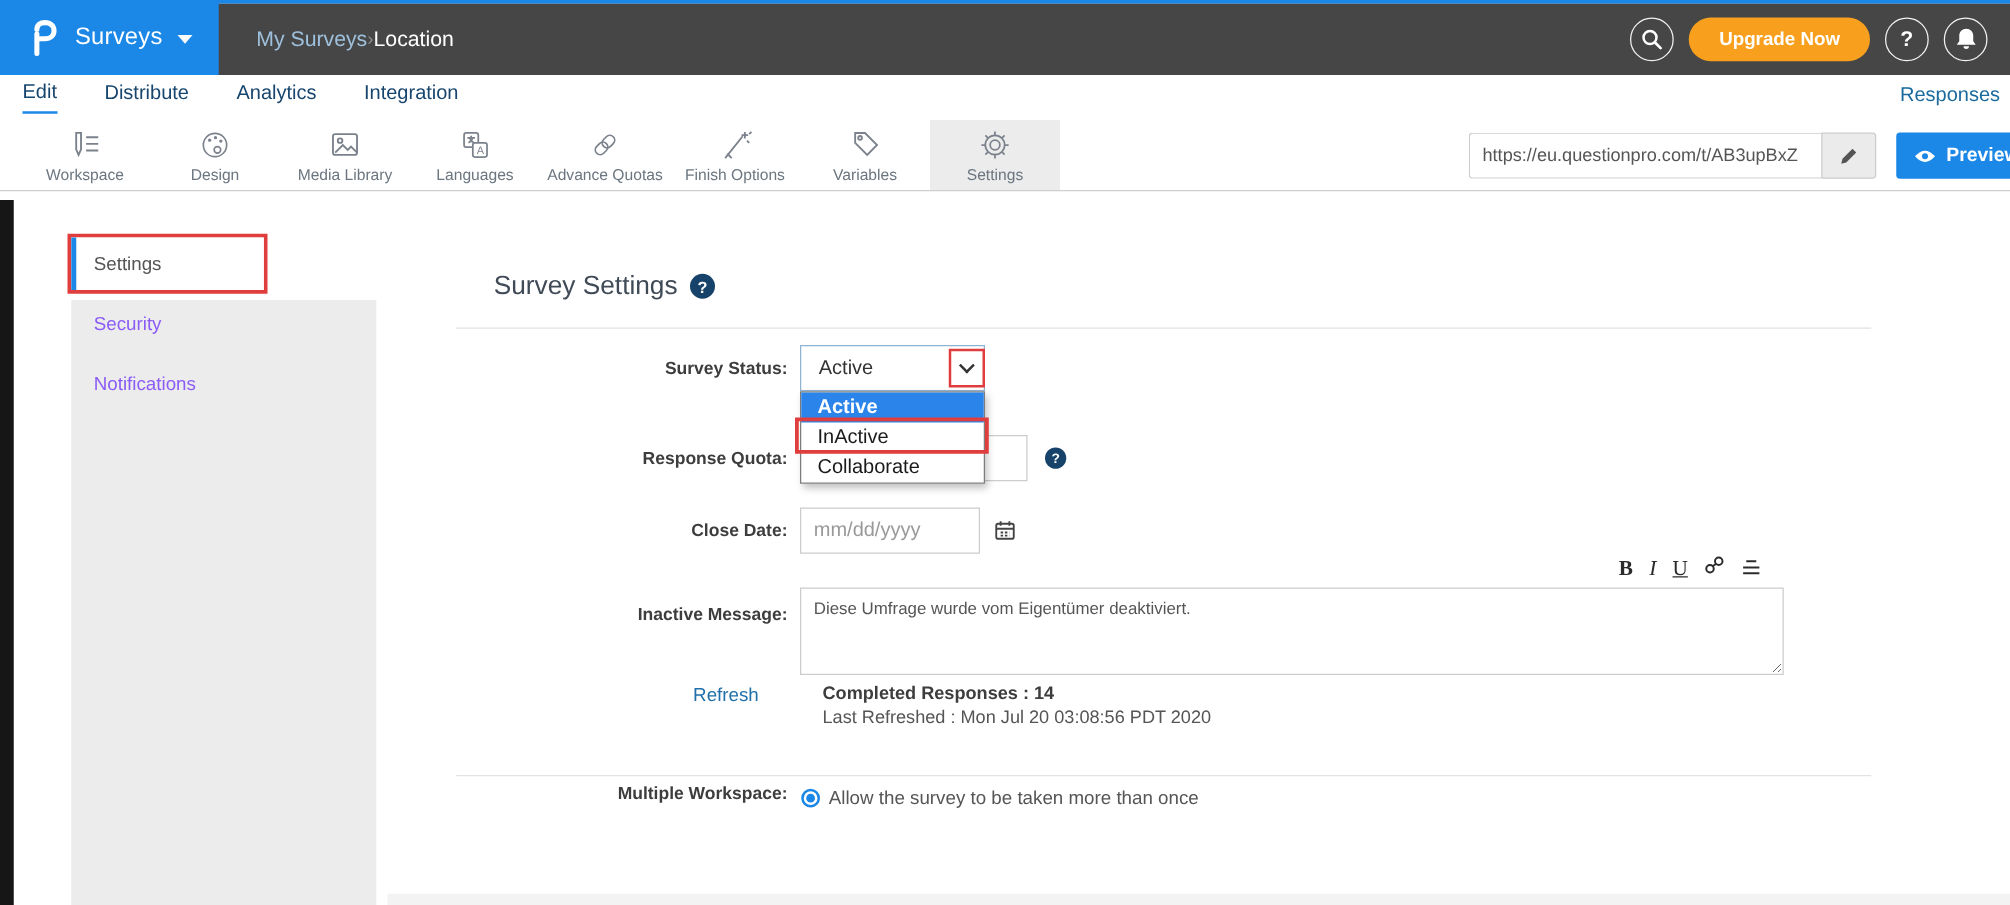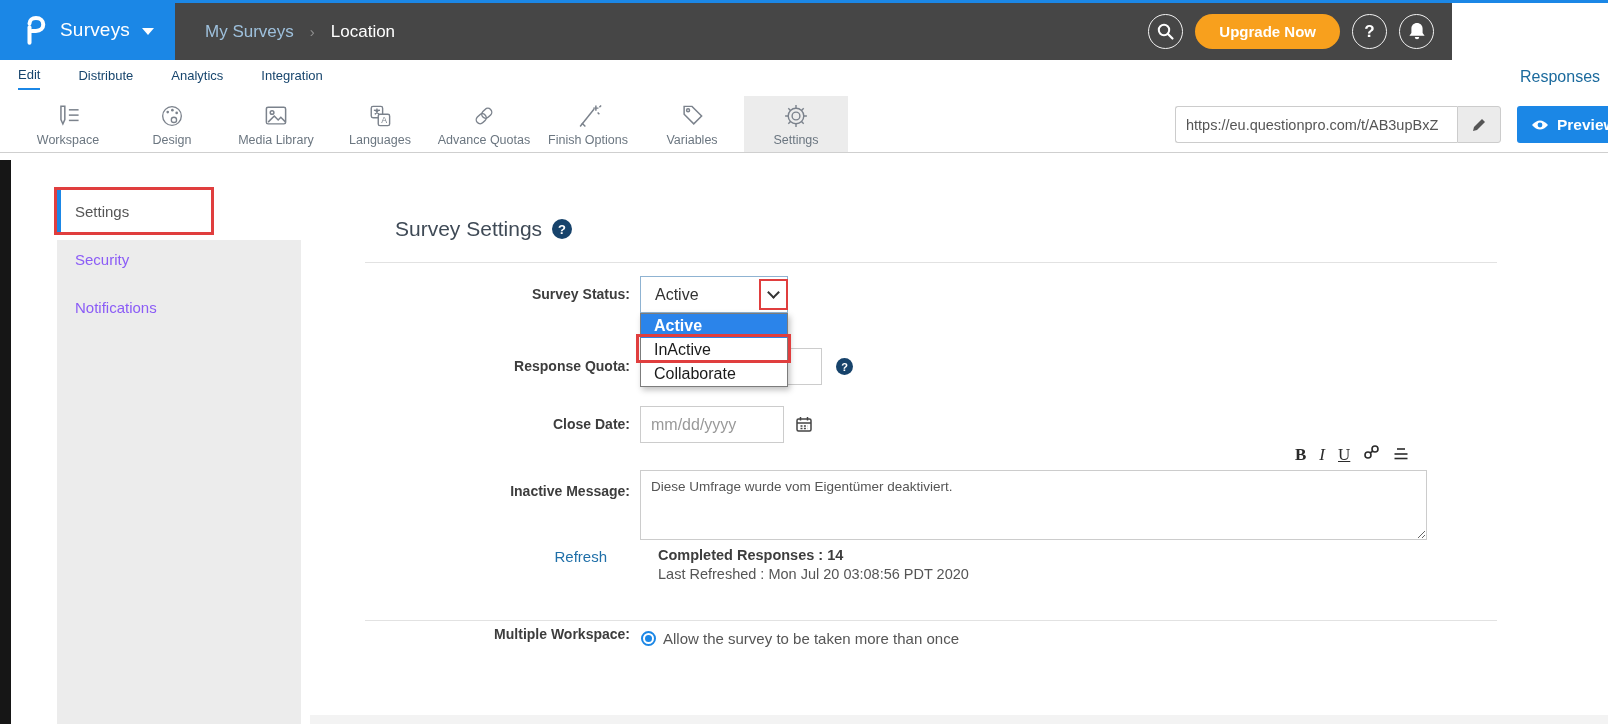--- a/index.html
+++ b/index.html
@@ -2,42 +2,42 @@
 <html><head>
 <meta charset="utf-8">
 <style>
   * { margin:0; padding:0; box-sizing:border-box; }
   html,body { background:#fff; }
   body { font-family:"Liberation Sans","DejaVu Sans",sans-serif; }
   #app { position:relative; width:1608px; height:724px; overflow:hidden; background:#fff; }
 
   
   .topline { position:absolute; left:0; top:0; width:1608px; height:3px; background:#1B87E6; }
-  .header { position:absolute; left:0; top:3px; width:1452px; height:57px; background:#464646; }
+  .header { position:absolute; left:0; top:3px; width:1608px; height:57px; background:#464646; }
   .logo-box { position:absolute; left:0; top:-3px; width:175px; height:60px; background:#1B87E6;
               display:flex; align-items:center; padding-left:24px; cursor:pointer; }
   .logo-mark { width:22px; height:30px; margin-right:14px; }
   .logo-product { color:#fff; font-size:19px; letter-spacing:.2px; }
   .logo-caret { width:0; height:0; border-left:6px solid transparent; border-right:6px solid transparent;
                 border-top:7px solid #fff; margin-left:12px; margin-top:3px; }
-  .breadcrumb { position:absolute; left:205px; top:0; height:57px; display:flex; align-items:center; gap:16px; font-size:17px; }
+  .breadcrumb { position:absolute; left:205px; top:0; height:57px; display:flex; align-items:center; font-size:17px; }
   .bc-parent { color:#9ec0dc; cursor:pointer; }
   .bc-sep { color:#8f8f8f; font-size:15px; }
   .bc-current { color:#fff; }
   .hdr-right { position:absolute; right:18px; top:0; height:57px; display:flex; align-items:center; gap:12px; }
   .circ-btn { width:35px; height:35px; border:1.6px solid #f2f2f2; border-radius:50%;
               display:flex; align-items:center; justify-content:center; cursor:pointer; color:#fff; }
   .upgrade-btn { height:35px; padding:0 24px; background:#F8A01D; border:none; border-radius:18px;
                  color:#fff; font-size:15px; font-weight:bold; font-family:inherit; cursor:pointer; }
   .help-glyph { color:#fff; font-size:17px; font-weight:bold; }
 
   
   .nav { position:absolute; left:0; top:60px; width:1608px; height:36px; background:#fff; }
   .nav-tabs { position:absolute; left:18px; top:0; display:flex; gap:38px; height:36px; align-items:center; }
-  .nav-tab { color:#17456d; font-size:13px; cursor:pointer; padding-bottom:6px; }
+  .nav-tab { color:#17456d; font-size:16px; cursor:pointer; padding-bottom:6px; }
   .nav-tab.active { border-bottom:2px solid #1B87E6; }
   .nav-right { position:absolute; left:1520px; top:8px; color:#1b6a9d; font-size:16px; white-space:nowrap; cursor:pointer; }
 
   
   .toolbar { position:absolute; left:0; top:96px; width:1608px; height:57px; background:#fff; border-bottom:1px solid #cfcfcf; }
   .tb-items { position:absolute; left:16px; top:0; display:flex; height:56px; }
   .tb-item { width:104px; height:56px; display:flex; flex-direction:column; align-items:center; justify-content:center;
              gap:3px; cursor:pointer; }
   .tb-item.selected { background:#ececec; }
   .tb-item svg { display:block; }

